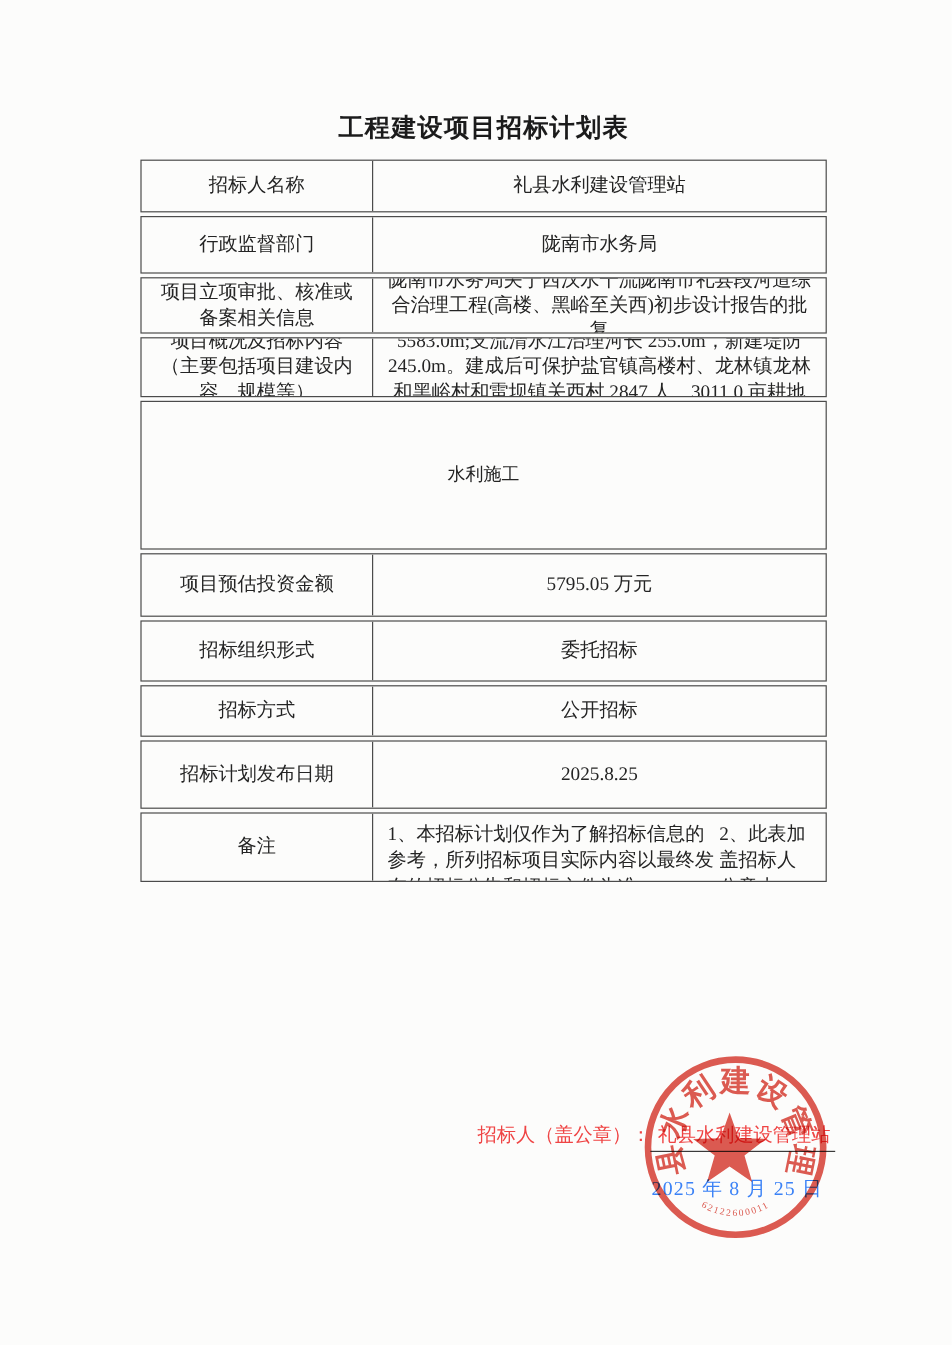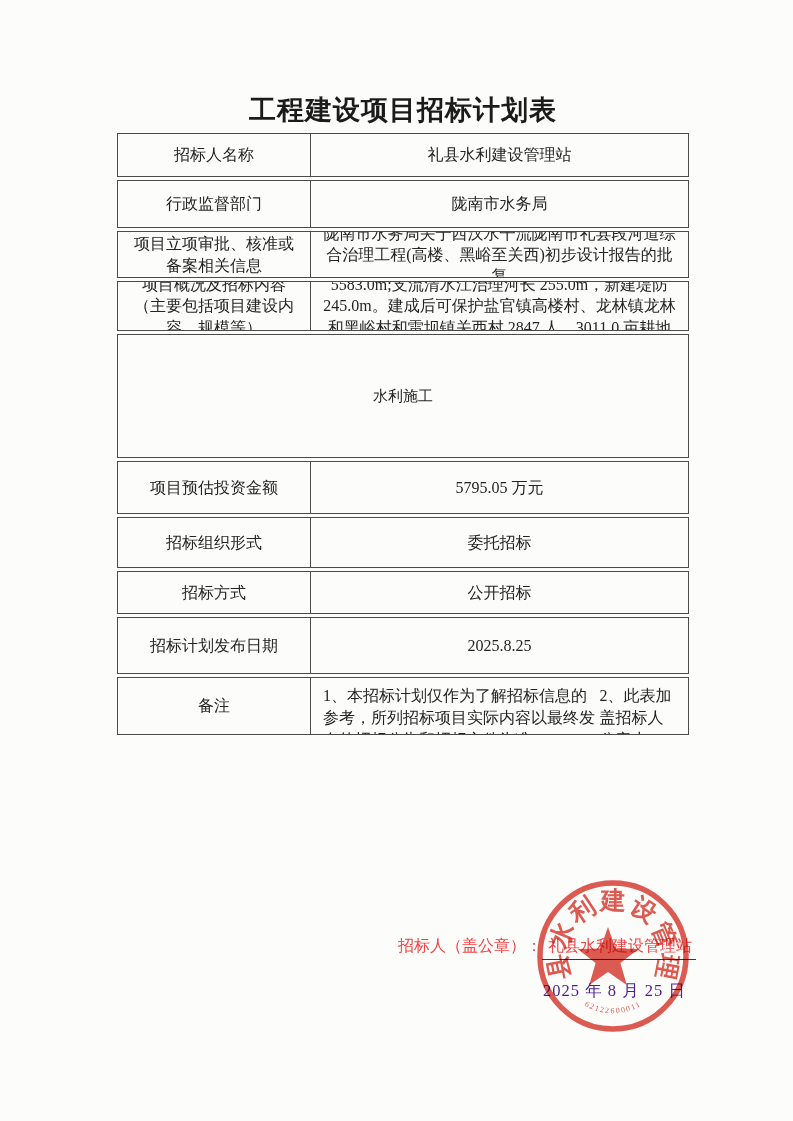--- a/index.html
+++ b/index.html
@@ -8,21 +8,21 @@
     background:#fcfcfb;
     font-family:"Liberation Serif","DejaVu Serif",serif;
     color:#242424;
     position:relative;
     overflow:hidden;
   }
   .page-title{
     position:absolute;top:92px;left:117px;width:572px;
     text-align:center;
     font-family:"Liberation Serif","DejaVu Serif",serif;
-    font-size:27px;font-weight:700;color:#1b1b1b;
+    font-size:21px;font-weight:700;color:#1b1b1b;
     letter-spacing:1px;margin:0;
   }
   .plan-table{position:absolute;left:117px;top:133px;width:572px;}
   .row{
     display:flex;border:1px solid #4b4b4b;margin-bottom:3px;
     box-sizing:border-box;overflow:hidden;background:transparent;
   }
   .row:nth-of-type(1){height:44px}
   .row:nth-of-type(2){height:48px}
   .row:nth-of-type(3){height:47px}
@@ -54,21 +54,21 @@
   .sign-line{
     position:absolute;top:936px;left:398px;
     font-size:16px;color:#ef4444;white-space:nowrap;
   }
   .sign-name{
     border-bottom:1px solid #3a3a3a;
     padding:0 4px 2px 6px;display:inline-block;
   }
   .date-line{
     position:absolute;top:980px;left:543px;
-    font-size:16.5px;letter-spacing:1px;color:#4c1d95;white-space:nowrap;
+    font-size:16.5px;letter-spacing:1px;color:#3b82f6;white-space:nowrap;
   }
   .seal{
     position:absolute;left:533px;top:876px;width:160px;height:160px;
     opacity:.82;mix-blend-mode:multiply;pointer-events:none;
   }
   .seal text{font-family:"Liberation Serif","DejaVu Serif",serif;}
 </style>
 </head>
 <body>
 

